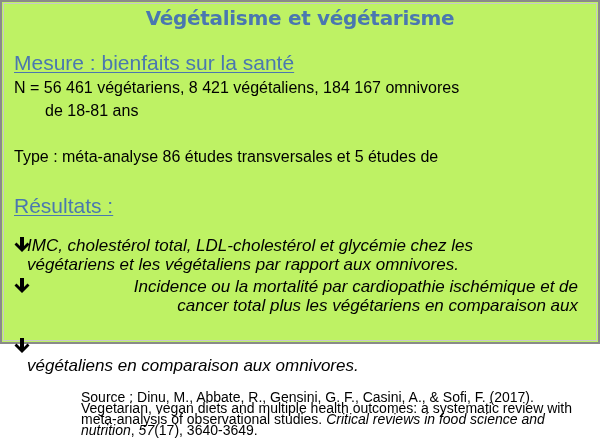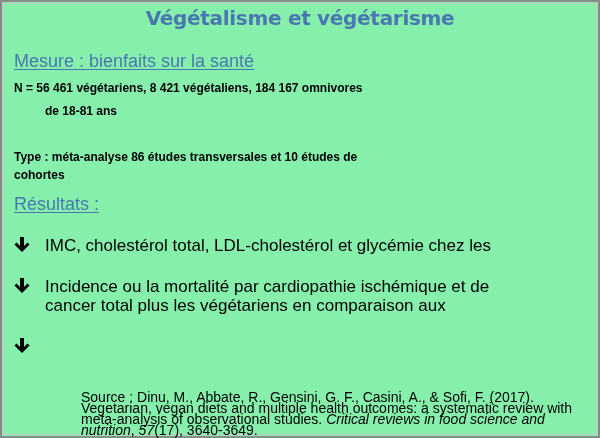--- a/index.html
+++ b/index.html
@@ -1,106 +1,106 @@
 <!DOCTYPE html>
 <html><head>
   <meta charset="utf-8">
   <style>
     html, body { margin: 0; padding: 0; background: #ffffff; }
     body { width: 600px; height: 438px; overflow: hidden; }
     .slide {
       position: relative;
-      width: 600px; height: 438px;
+      width: 600px; height: 344px;
       box-sizing: border-box;
       border: 2px solid #8a8a8a;
       outline: 1px solid #c8c8c8;
       outline-offset: -4px;
-      background: #86efac;
+      background: #bef264;
       font-family: "Liberation Sans", sans-serif;
       color: #000000;
     }
     .title {
       position: absolute; left: 0; right: 0; top: 4px;
       text-align: center;
       font-family: "DejaVu Sans", sans-serif;
       font-weight: bold;
       font-size: 20px;
       color: #4a77b0;
       letter-spacing: -0.3px;
     }
     .section-head {
       position: absolute; left: 12px;
-      font-size: 18px;
+      font-size: 21px;
       color: #4a77b0;
       text-decoration: underline;
       text-decoration-thickness: 1px;
       text-underline-offset: 2px;
     }
     .line {
       position: absolute; left: 12px;
-      font-size: 12px;
+      font-size: 16px;
       line-height: 20px;
       white-space: nowrap;
-      font-weight: bold;
     }
     .line.indent { left: 43px; }
     .bullet {
       position: absolute; left: 12px; right: 20px;
       font-size: 17px; line-height: 19px;
     }
     .bullet .arrow {
       position: absolute; left: 0; top: 0;
       width: 16px; height: 18px;
     }
-    .bullet .text { margin-left: 31px; display: block; }
+    .bullet .text { margin-left: 13px; display: block; font-style: italic; }
     .source {
       position: absolute; left: 79px; top: 390px; width: 515px;
       font-size: 14px; line-height: 11px;
       color: #000;
     }
     .source i { font-style: italic; }
   </style>
 </head>
 <body>
 
 <div class="slide">
   <div class="title">Végétalisme et végétarisme</div>
 
   <div class="section-head" style="top:49px;">Mesure : bienfaits sur la santé</div>
   <div class="line" style="top:76px;">N = 56 461 végétariens, 8 421 végétaliens, 184 167 omnivores</div>
   <div class="line indent" style="top:99px;">de 18-81 ans</div>
-  <div class="line" style="top:145px;">Type : méta-analyse 86 études transversales et 10 études de</div>
-  <div class="line" style="top:163px;">cohortes</div>
+  <div class="line" style="top:145px;">Type : méta-analyse 86 études transversales et 5 études de</div>
 
   <div class="section-head" style="top:192px;">Résultats :</div>
 
   <div class="bullet" style="top:234px;">
     <svg class="arrow" viewBox="0 0 16 18">
       <path d="M6 1 H10 V10 L13.5 6.5 L15.5 8.5 L8 16 L0.5 8.5 L2.5 6.5 L6 10 Z" fill="#000"></path>
     </svg>
     <span class="text">
       <span>IMC, cholestérol total, LDL-cholestérol et glycémie chez les</span><br>
+      <span>végétariens et les végétaliens par rapport aux omnivores.</span>
     </span>
   </div>
 
-  <div class="bullet" style="top:275px;">
+  <div class="bullet" style="top:275px;text-align:right;">
     <svg class="arrow" viewBox="0 0 16 18">
       <path d="M6 1 H10 V10 L13.5 6.5 L15.5 8.5 L8 16 L0.5 8.5 L2.5 6.5 L6 10 Z" fill="#000"></path>
     </svg>
     <span class="text">
       <span>Incidence ou la mortalité par cardiopathie ischémique et de</span><br>
       <span>cancer total plus les végétariens en comparaison aux</span><br>
     </span>
   </div>
 
   <div class="bullet" style="top:335px;">
     <svg class="arrow" viewBox="0 0 16 18">
       <path d="M6 1 H10 V10 L13.5 6.5 L15.5 8.5 L8 16 L0.5 8.5 L2.5 6.5 L6 10 Z" fill="#000"></path>
     </svg>
     <span class="text">
       <br>
+      <span>végétaliens en comparaison aux omnivores.</span>
     </span>
   </div>
 
   <div class="source">
     <span>Source : Dinu, M., Abbate, R., Gensini, G. F., Casini, A., &amp; Sofi, F. (2017). Vegetarian, vegan diets and multiple health outcomes: a systematic review with meta-analysis of observational studies. </span><i>Critical reviews in food science and nutrition</i><span>, </span><i>57</i><span>(17), 3640-3649.</span>
   </div>
 </div>
 
 </body></html>

